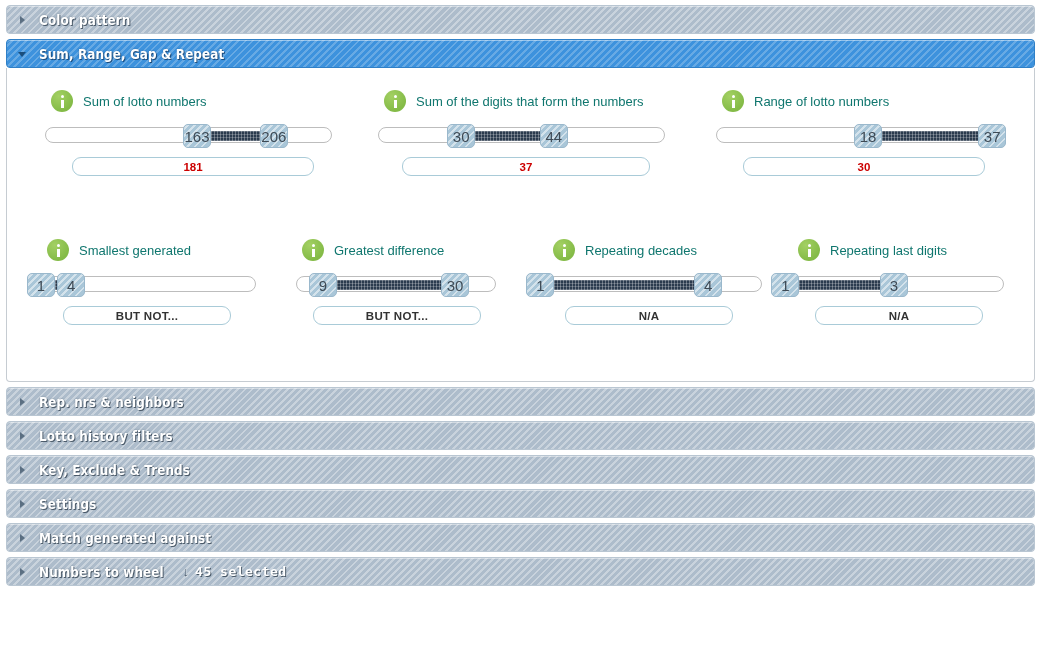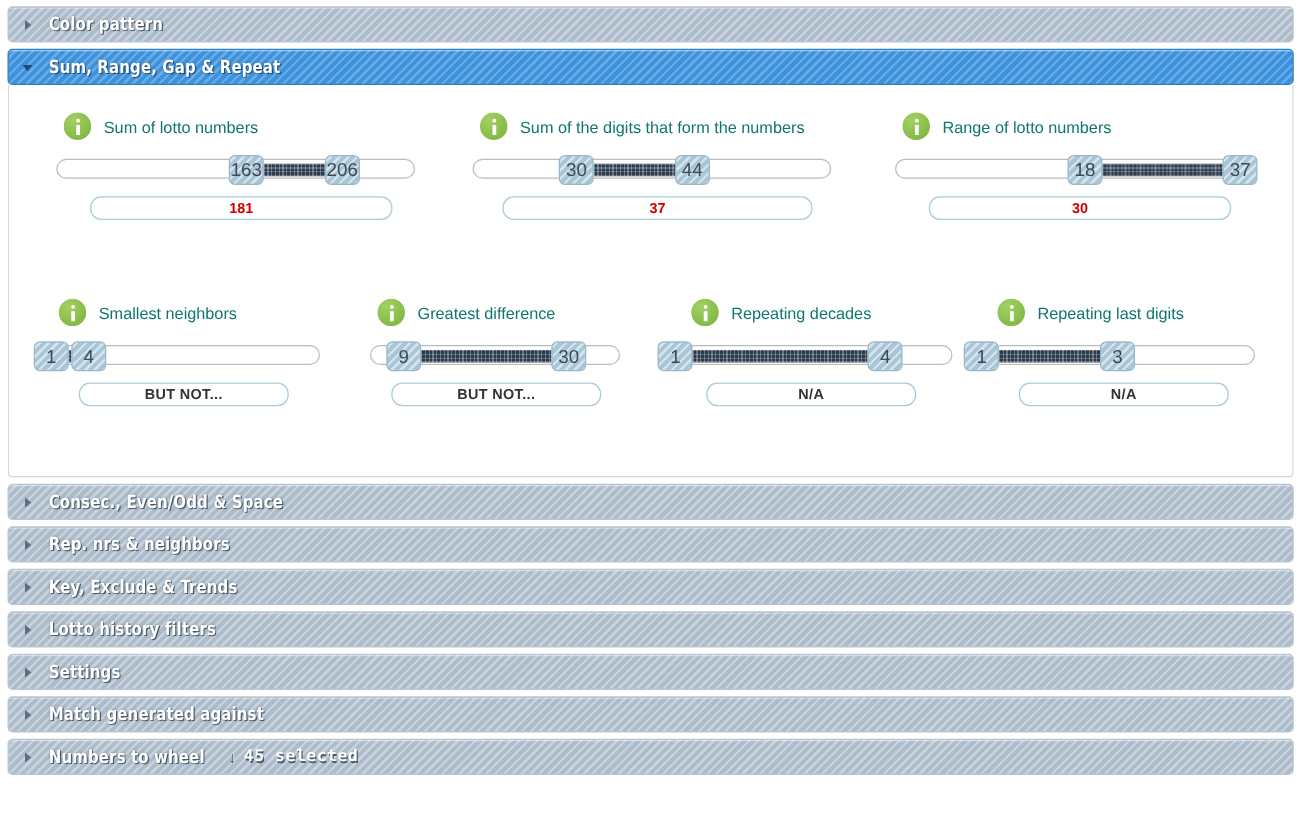--- a/index.html
+++ b/index.html
@@ -262,21 +262,21 @@
             <div class="handle" style="left: 137.025px;">18</div>
             <div class="handle" style="left: 261.17px;">37</div>
           </div>
           <div class="valbox" style="margin-left: 46px; width: 242px;">30</div>
         </div>
       </div>
     <div class="slider-row row2" id="row2" style="position: relative; height: 110px;">
         <div class="slider-cell" style="position: absolute; left: 20px; width: 250px;">
           <div class="cell-head" style="margin-left: 20px;">
             <span class="info-icon"></span>
-            <span class="cell-label">Smallest neighbors</span>
+            <span class="cell-label">Smallest generated</span>
           </div>
           <div class="slider" style="margin-left: 14px; width: 215px;">
             <div class="fill" style="left: 12.9px; width: 2.15px;"></div>
             <div class="handle" style="left: -15.1px;">1</div>
             <div class="handle" style="left: 15.05px;">4</div>
           </div>
           <div class="valbox action" style="margin-left: 36px; width: 168px;">BUT NOT...</div>
         </div>
         <div class="slider-cell" style="position: absolute; left: 270px; width: 250px;">
           <div class="cell-head" style="margin-left: 25px;">
@@ -313,33 +313,29 @@
             <div class="handle" style="left: 86.92px;">3</div>
           </div>
           <div class="valbox action" style="margin-left: 38px; width: 168px;">N/A</div>
         </div>
       </div>
   </div>
 
   <div id="bottom-headers">
       <div class="acc-header">
         <span class="arrow"></span>
-        <span class="acc-title">Consec., Even/Odd &amp; Space</span>
-      </div>
-      <div class="acc-header">
-        <span class="arrow"></span>
         <span class="acc-title">Rep. nrs &amp; neighbors</span>
       </div>
       <div class="acc-header">
         <span class="arrow"></span>
+        <span class="acc-title">Lotto history filters</span>
+      </div>
+      <div class="acc-header">
+        <span class="arrow"></span>
         <span class="acc-title">Key, Exclude &amp; Trends</span>
-      </div>
-      <div class="acc-header">
-        <span class="arrow"></span>
-        <span class="acc-title">Lotto history filters</span>
       </div>
       <div class="acc-header">
         <span class="arrow"></span>
         <span class="acc-title">Settings</span>
       </div>
       <div class="acc-header">
         <span class="arrow"></span>
         <span class="acc-title">Match generated against</span>
       </div>
       <div class="acc-header">

